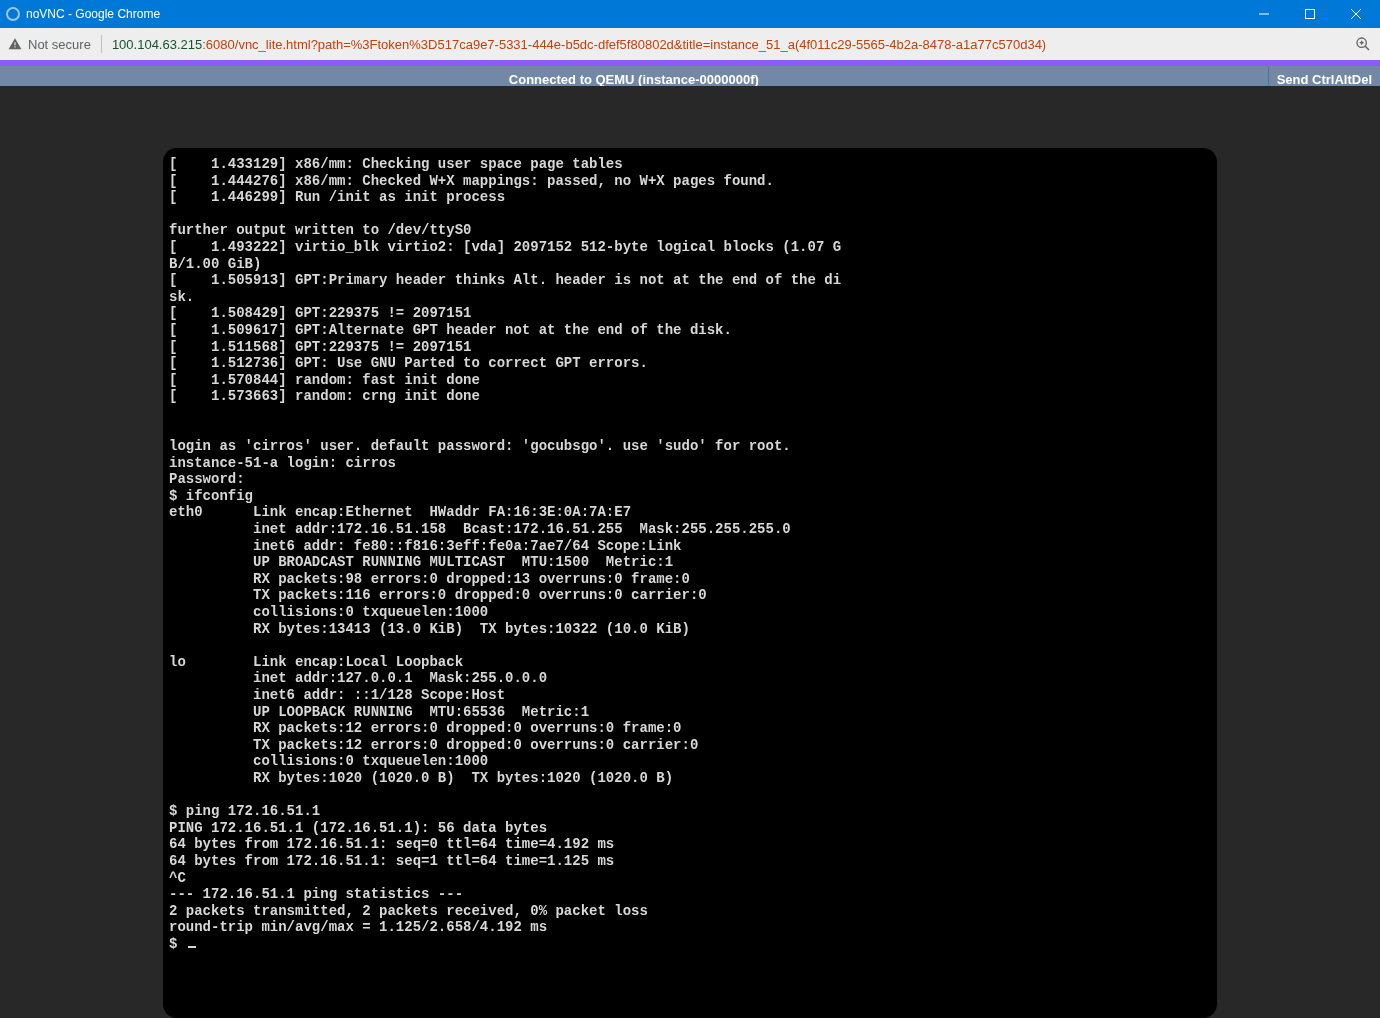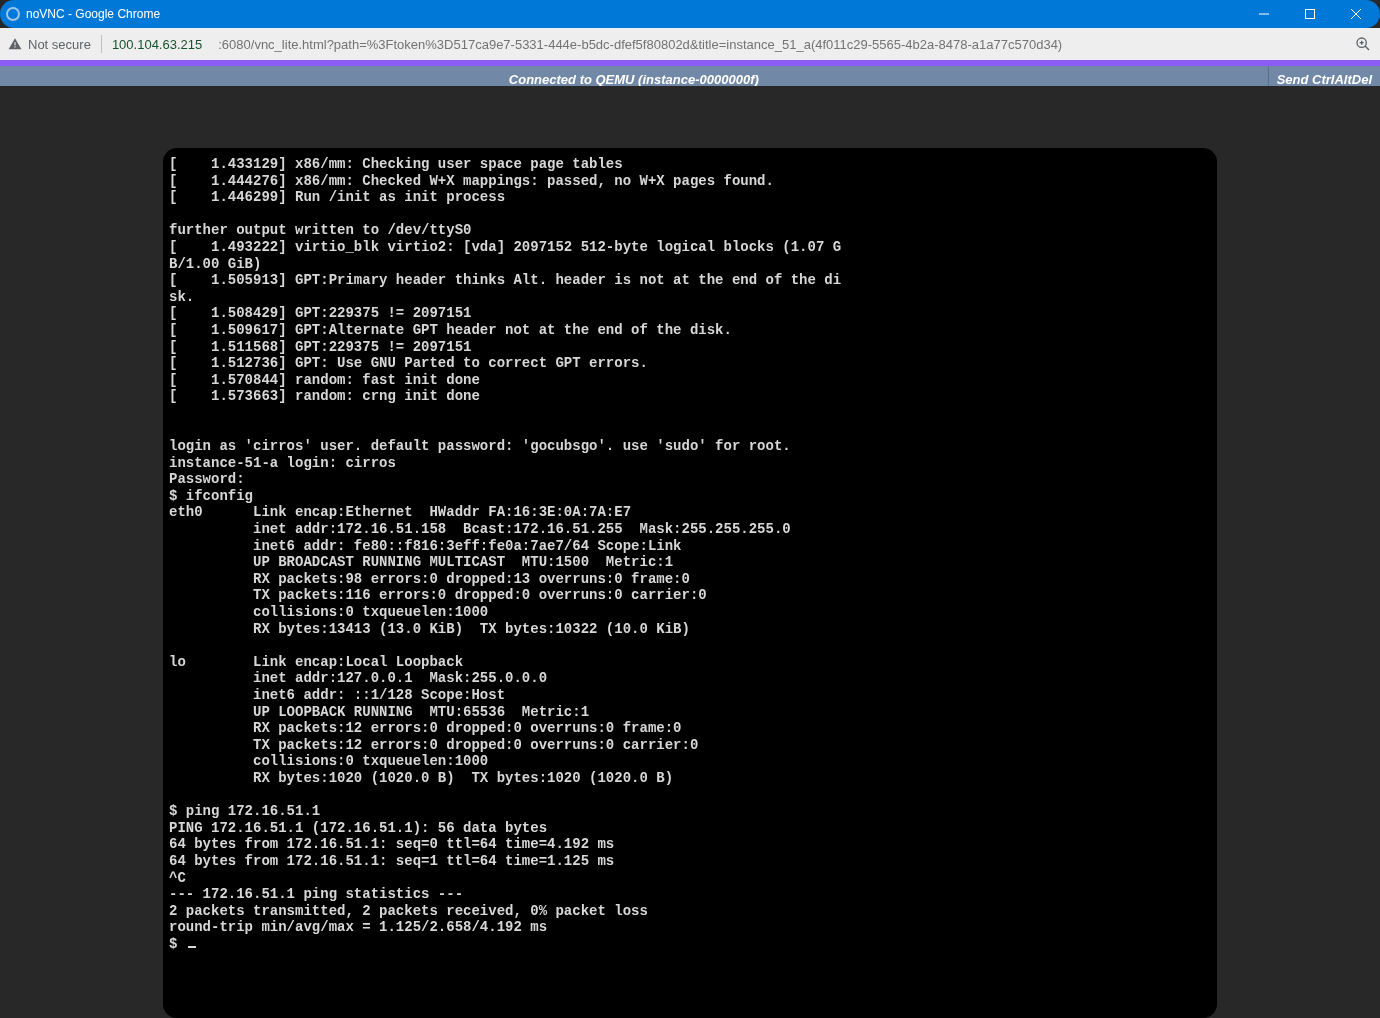--- a/index.html
+++ b/index.html
@@ -15,21 +15,20 @@
   
   .titlebar {
     background: #0078d7;
     color: #ffffff;
     height: 28px;
     display: flex;
     align-items: center;
     justify-content: space-between;
     font-size: 12px;
     padding: 0 1px 0 6px;
-    border-radius: 14px;
   }
   .titlebar .left {
     display: flex;
     align-items: center;
     gap: 6px;
   }
   .titlebar .left .chrome-dot {
     width: 14px; height: 14px;
     border-radius: 50%;
     border: 2px solid #9fc5e8;
@@ -71,38 +70,37 @@
     width:1px; height:18px; background:#c0c0c0;
   }
   .addressbar .url {
     flex:1;
     color:#202124;
     font-size:13px;
     white-space: nowrap;
     overflow: hidden;
   }
   .addressbar .url .host { color:#14532d; }
-  .addressbar .url .rest { color:#737373;margin-left:16px; }
+  .addressbar .url .rest { color:#c2410c; }
   .addressbar .zoom {
     width:18px; height:18px;
     display:flex; align-items:center; justify-content:center;
     cursor:pointer;
   }
   .addressbar .zoom svg { stroke:#5f6368; fill:none; }
 
   
   .vnc-status {
     background: #7189a6;
     height: 26px;
     display: flex;
     align-items: stretch;
     color: #fff;
     font-size: 13px;
     font-weight: bold;
-    font-style: italic;
   }
   .vnc-status .status-text {
     flex:1;
     display:flex;
     align-items:center;
     justify-content:center;
   }
   .vnc-status .send-cad {
     background:#7189a6;
     border-left:1px solid #5a6f89;

